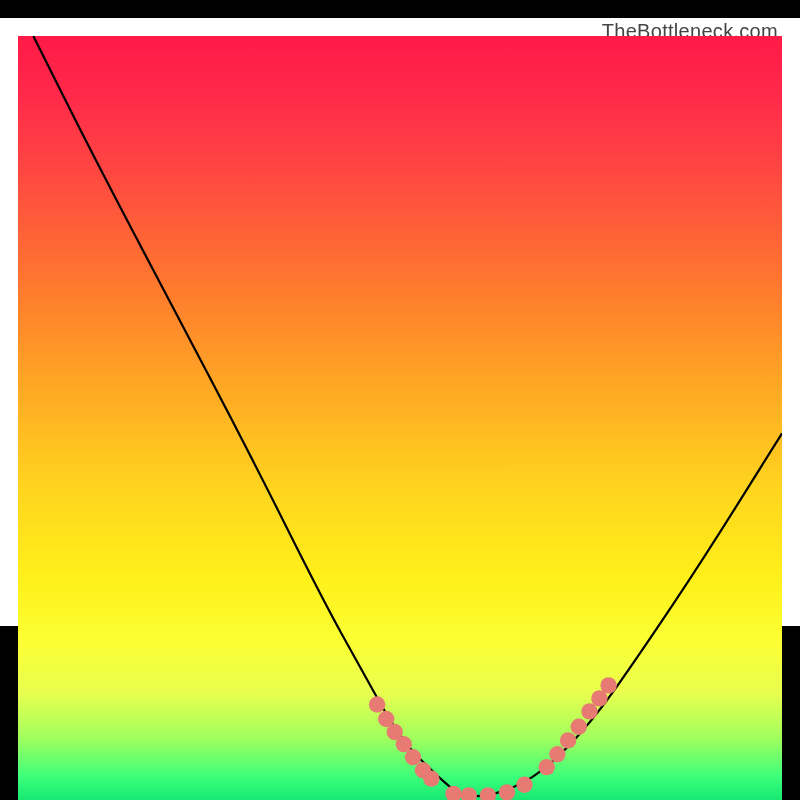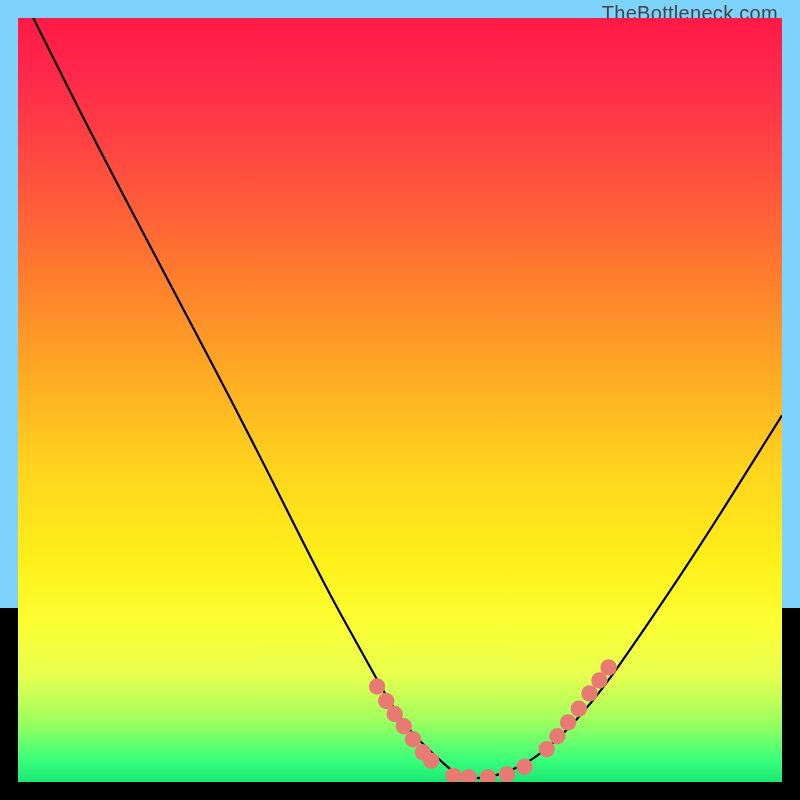--- a/index.html
+++ b/index.html
@@ -8,21 +8,22 @@
     width: 800px;
     height: 800px;
     overflow: hidden;
     background: #000;
     font-family: Arial, Helvetica, sans-serif;
   }
   .frame {
     position: relative;
     width: 800px;
     height: 608px;
-    background: #7dd3fc;
+    background: #ffffff;
+    margin-top: 18px;
   }
   .plot {
     position: absolute;
     left: 18px;
     top: 18px;
     width: 764px;
     height: 764px;
     
     background: linear-gradient(
       to bottom,

